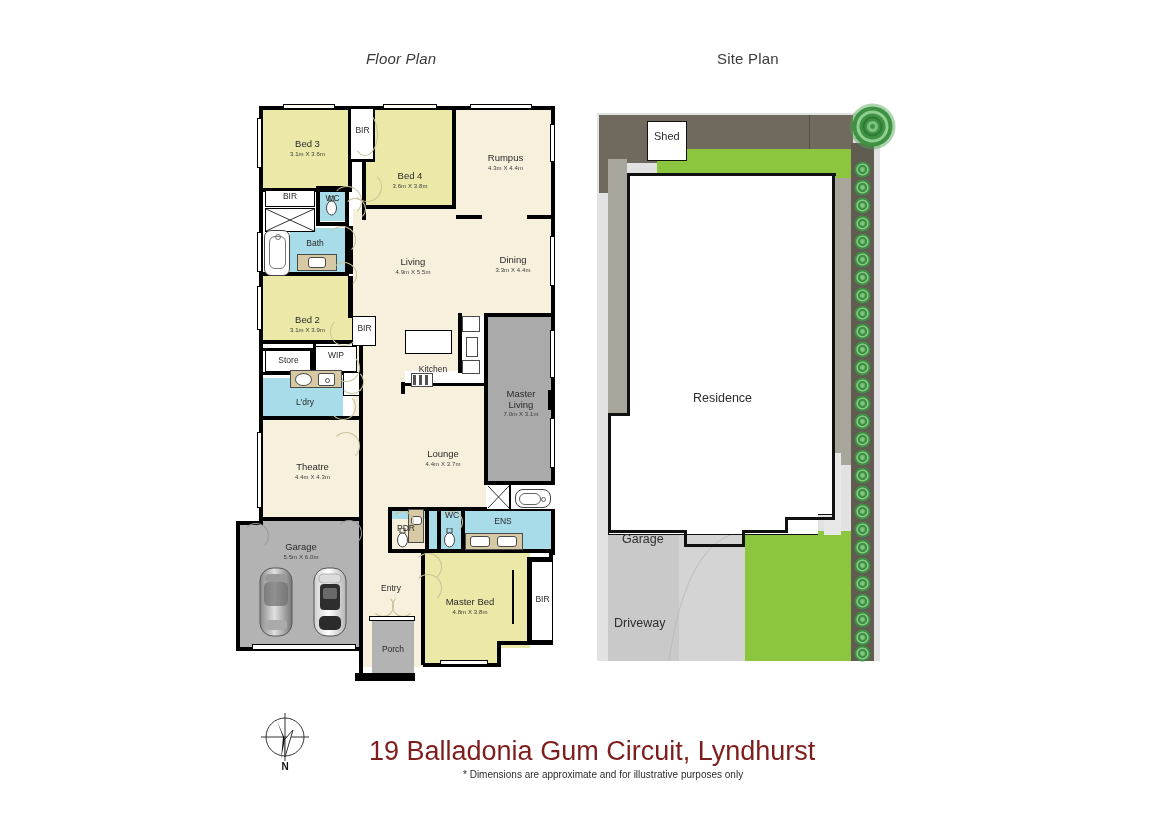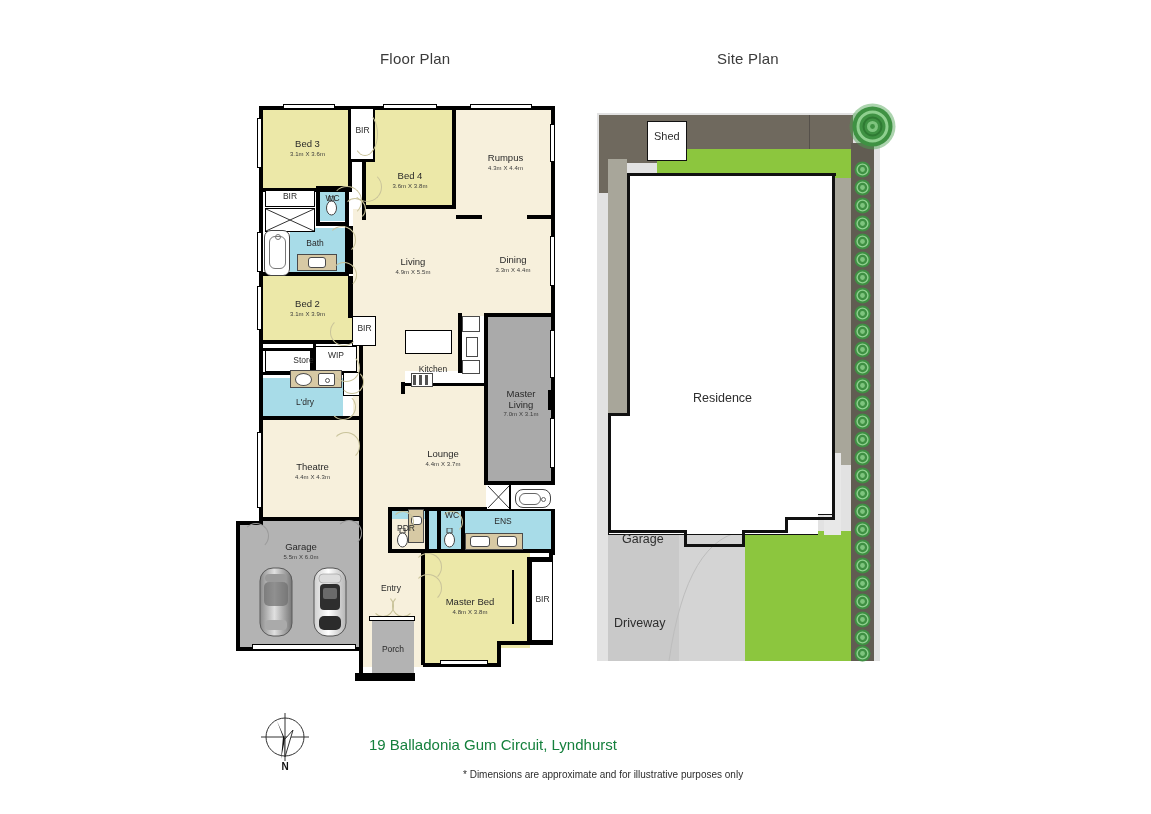--- a/index.html
+++ b/index.html
@@ -6,21 +6,21 @@
   body{
     width:1151px;height:814px;position:relative;overflow:hidden;
     font-family:"Liberation Sans", sans-serif;
     color:#231f20;
     -webkit-font-smoothing:antialiased;
   }
   .plan-heading{
     position:absolute;font-size:15px;color:#3a3a3a;letter-spacing:.2px;
     white-space:nowrap;
   }
-  #heading-floor{left:380px;top:50px;}
+  #heading-floor{left:366px;top:50px;font-style:italic;}
   #heading-site{left:700px;top:50px;margin-left:17px;}
 
   
   .fp{position:absolute;left:0;top:0;}
   .room{position:absolute;box-sizing:border-box;}
   .lbl{position:absolute;text-align:center;line-height:1.12;white-space:nowrap;}
   .lbl .nm{font-size:9.5px;color:#2a2a2a;display:block;}
   .lbl .dim{font-size:6px;color:#3b3b3b;display:block;letter-spacing:.1px;margin-top:1px;}
   .lbl.sm .nm{font-size:8.5px;}
   .wall{position:absolute;background:#000;}
@@ -52,21 +52,21 @@
   .s-res{background:#ffffff;}
   .s-border{border:1.6px solid #111;}
   .shrub{position:absolute;width:17px;height:17px;}
   .shrub svg{display:block;}
   #bigtree{position:absolute;width:47px;height:47px;left:252px;top:-10px;}
   #bigtree svg{display:block;}
   .sp-label{position:absolute;font-size:12.5px;color:#2d2d2d;white-space:nowrap;}
   #lbl-shed{font-size:11px;}
 
   
-  #title-main{position:absolute;left:369px;top:736px;font-size:15px;color:#15803d;white-space:nowrap;}
+  #title-main{position:absolute;left:369px;top:736px;font-size:27px;color:#7f1d1d;white-space:nowrap;}
   #title-sub{position:absolute;left:463px;top:769px;font-size:10px;color:#2d2d2d;white-space:nowrap;}
   #compass{position:absolute;left:261px;top:713px;width:48px;height:58px;}
   #compass svg{display:block;}
 
   
   .car{position:absolute;}
   .car svg{display:block;}
 </style>
 </head>
 <body>
@@ -335,21 +335,21 @@
     <span class="dim">4.3m X 4.4m</span>
   </div>
   <div class="lbl" style="left:370px;top:257px;width:86px;">
     <span class="nm">Living</span>
     <span class="dim">4.9m X 5.5m</span>
   </div>
   <div class="lbl" style="left:470px;top:255px;width:86px;">
     <span class="nm">Dining</span>
     <span class="dim">3.3m X 4.4m</span>
   </div>
-  <div class="lbl" style="left:263px;top:299px;width:89px;">
+  <div class="lbl" style="left:263px;top:315px;width:89px;">
     <span class="nm">Bed 2</span>
     <span class="dim">3.1m X 3.9m</span>
   </div>
   <div class="lbl" style="left:263px;top:462px;width:99px;">
     <span class="nm">Theatre</span>
     <span class="dim">4.4m X 4.3m</span>
   </div>
   <div class="lbl" style="left:240px;top:542px;width:122px;">
     <span class="nm">Garage</span>
     <span class="dim">5.5m X 6.0m</span>
@@ -376,21 +376,21 @@
   </div>
   <div class="lbl sm" style="left:316px;top:194px;width:33px;">
     <span class="nm">WC</span>
   </div>
   <div class="lbl sm" style="left:290px;top:239px;width:50px;">
     <span class="nm">Bath</span>
   </div>
   <div class="lbl sm" style="left:352px;top:324px;width:25px;">
     <span class="nm">BIR</span>
   </div>
-  <div class="lbl sm" style="left:281px;top:356px;width:45px;">
+  <div class="lbl sm" style="left:266px;top:356px;width:45px;">
     <span class="nm">Store</span>
   </div>
   <div class="lbl sm" style="left:316px;top:351px;width:40px;">
     <span class="nm">WIP</span>
   </div>
   <div class="lbl sm" style="left:280px;top:398px;width:50px;">
     <span class="nm">L'dry</span>
   </div>
   <div class="lbl sm" style="left:405px;top:365px;width:56px;">
     <span class="nm">Kitchen</span>

